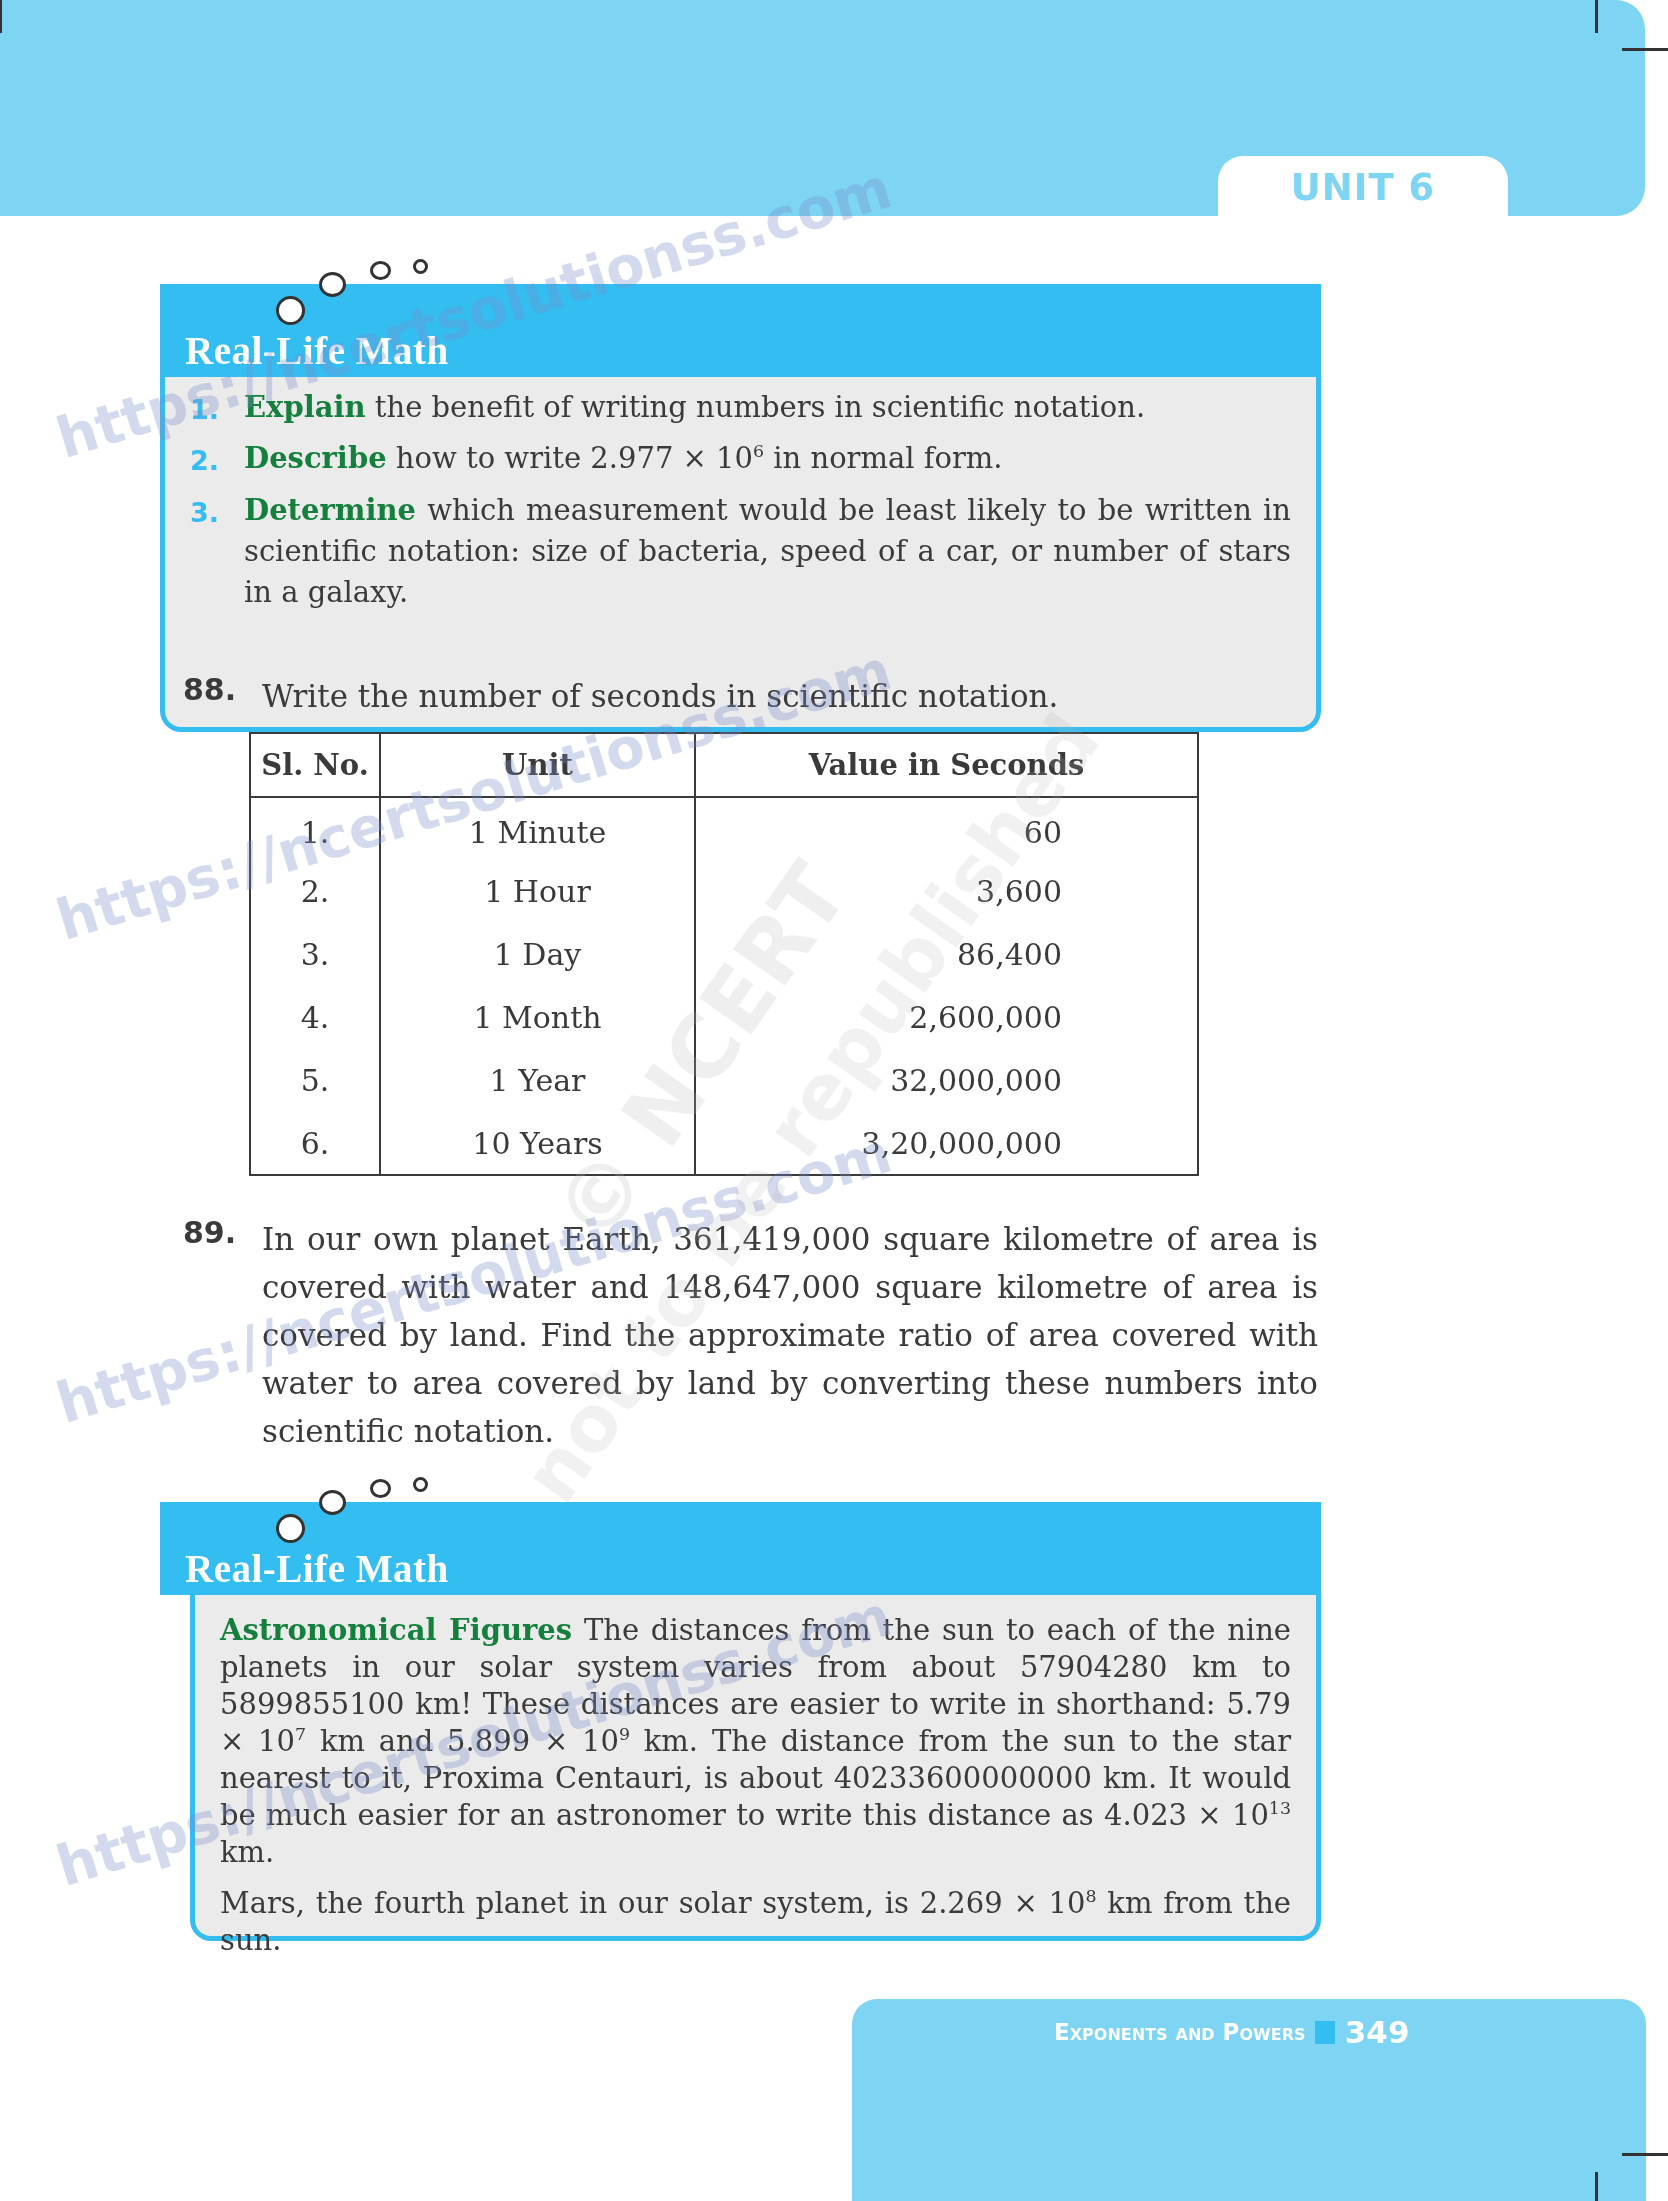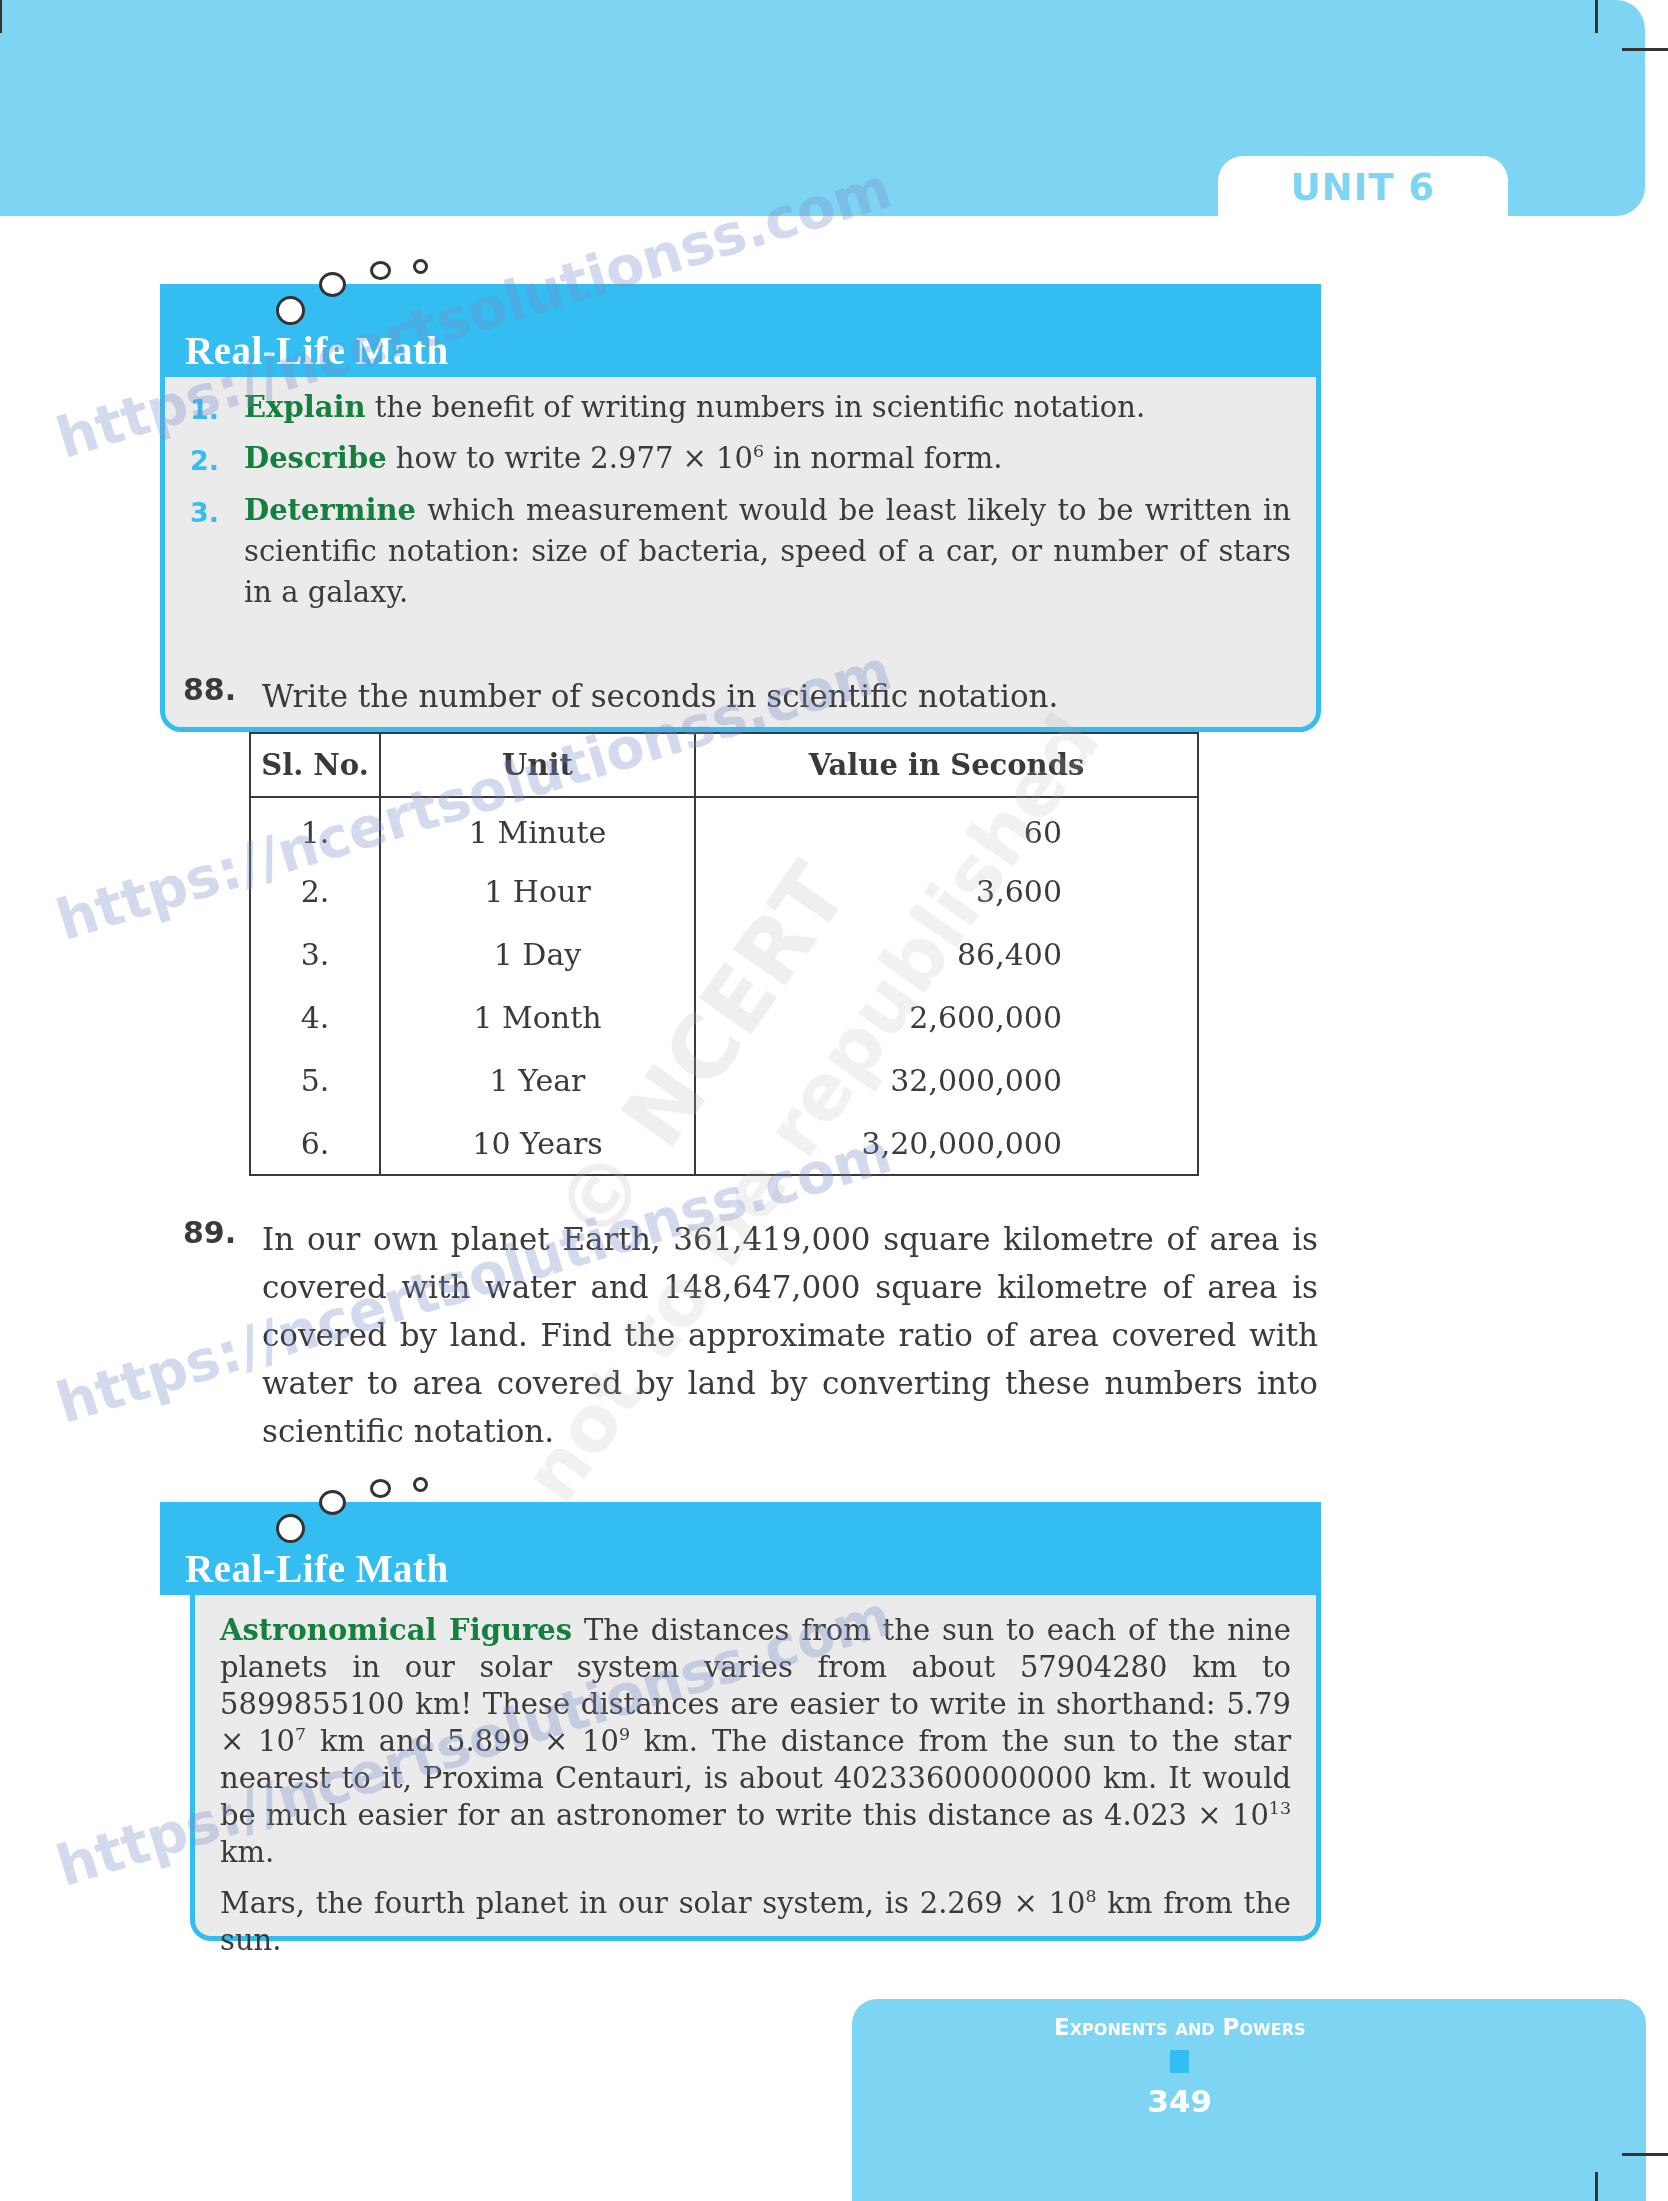--- a/index.html
+++ b/index.html
@@ -60,21 +60,21 @@
   .astro .kw { font-size: 29px; }
   sup { font-size: 17.4px; line-height: 0; }
 
   .footer-band {
     position: absolute; left: 852px; top: 1999px; width: 794px; height: 203px;
     background: #7dd4f3; border-top-left-radius: 25px; border-top-right-radius: 25px;
   }
   .footer-text {
     position: absolute; left: 1054px; top: 2014px;
     font-family: "DejaVu Sans", sans-serif; font-weight: bold; color: #ffffff;
-    font-size: 23px; font-variant: small-caps; display: flex; align-items: center; gap: 10px; flex-direction: column;
+    font-size: 23px; font-variant: small-caps; display: flex; align-items: center; gap: 10px;
   }
   .footer-square { width: 19.3px; height: 23px; background: #34bdf0; }
   .footer-page { font-size: 31px; }
 
   .watermark {
     position: absolute; font-family: "DejaVu Sans", sans-serif; font-weight: bold;
     color: rgba(120, 140, 200, 0.32); transform-origin: left bottom; white-space: nowrap;
     pointer-events: none;
   }
 </style>

